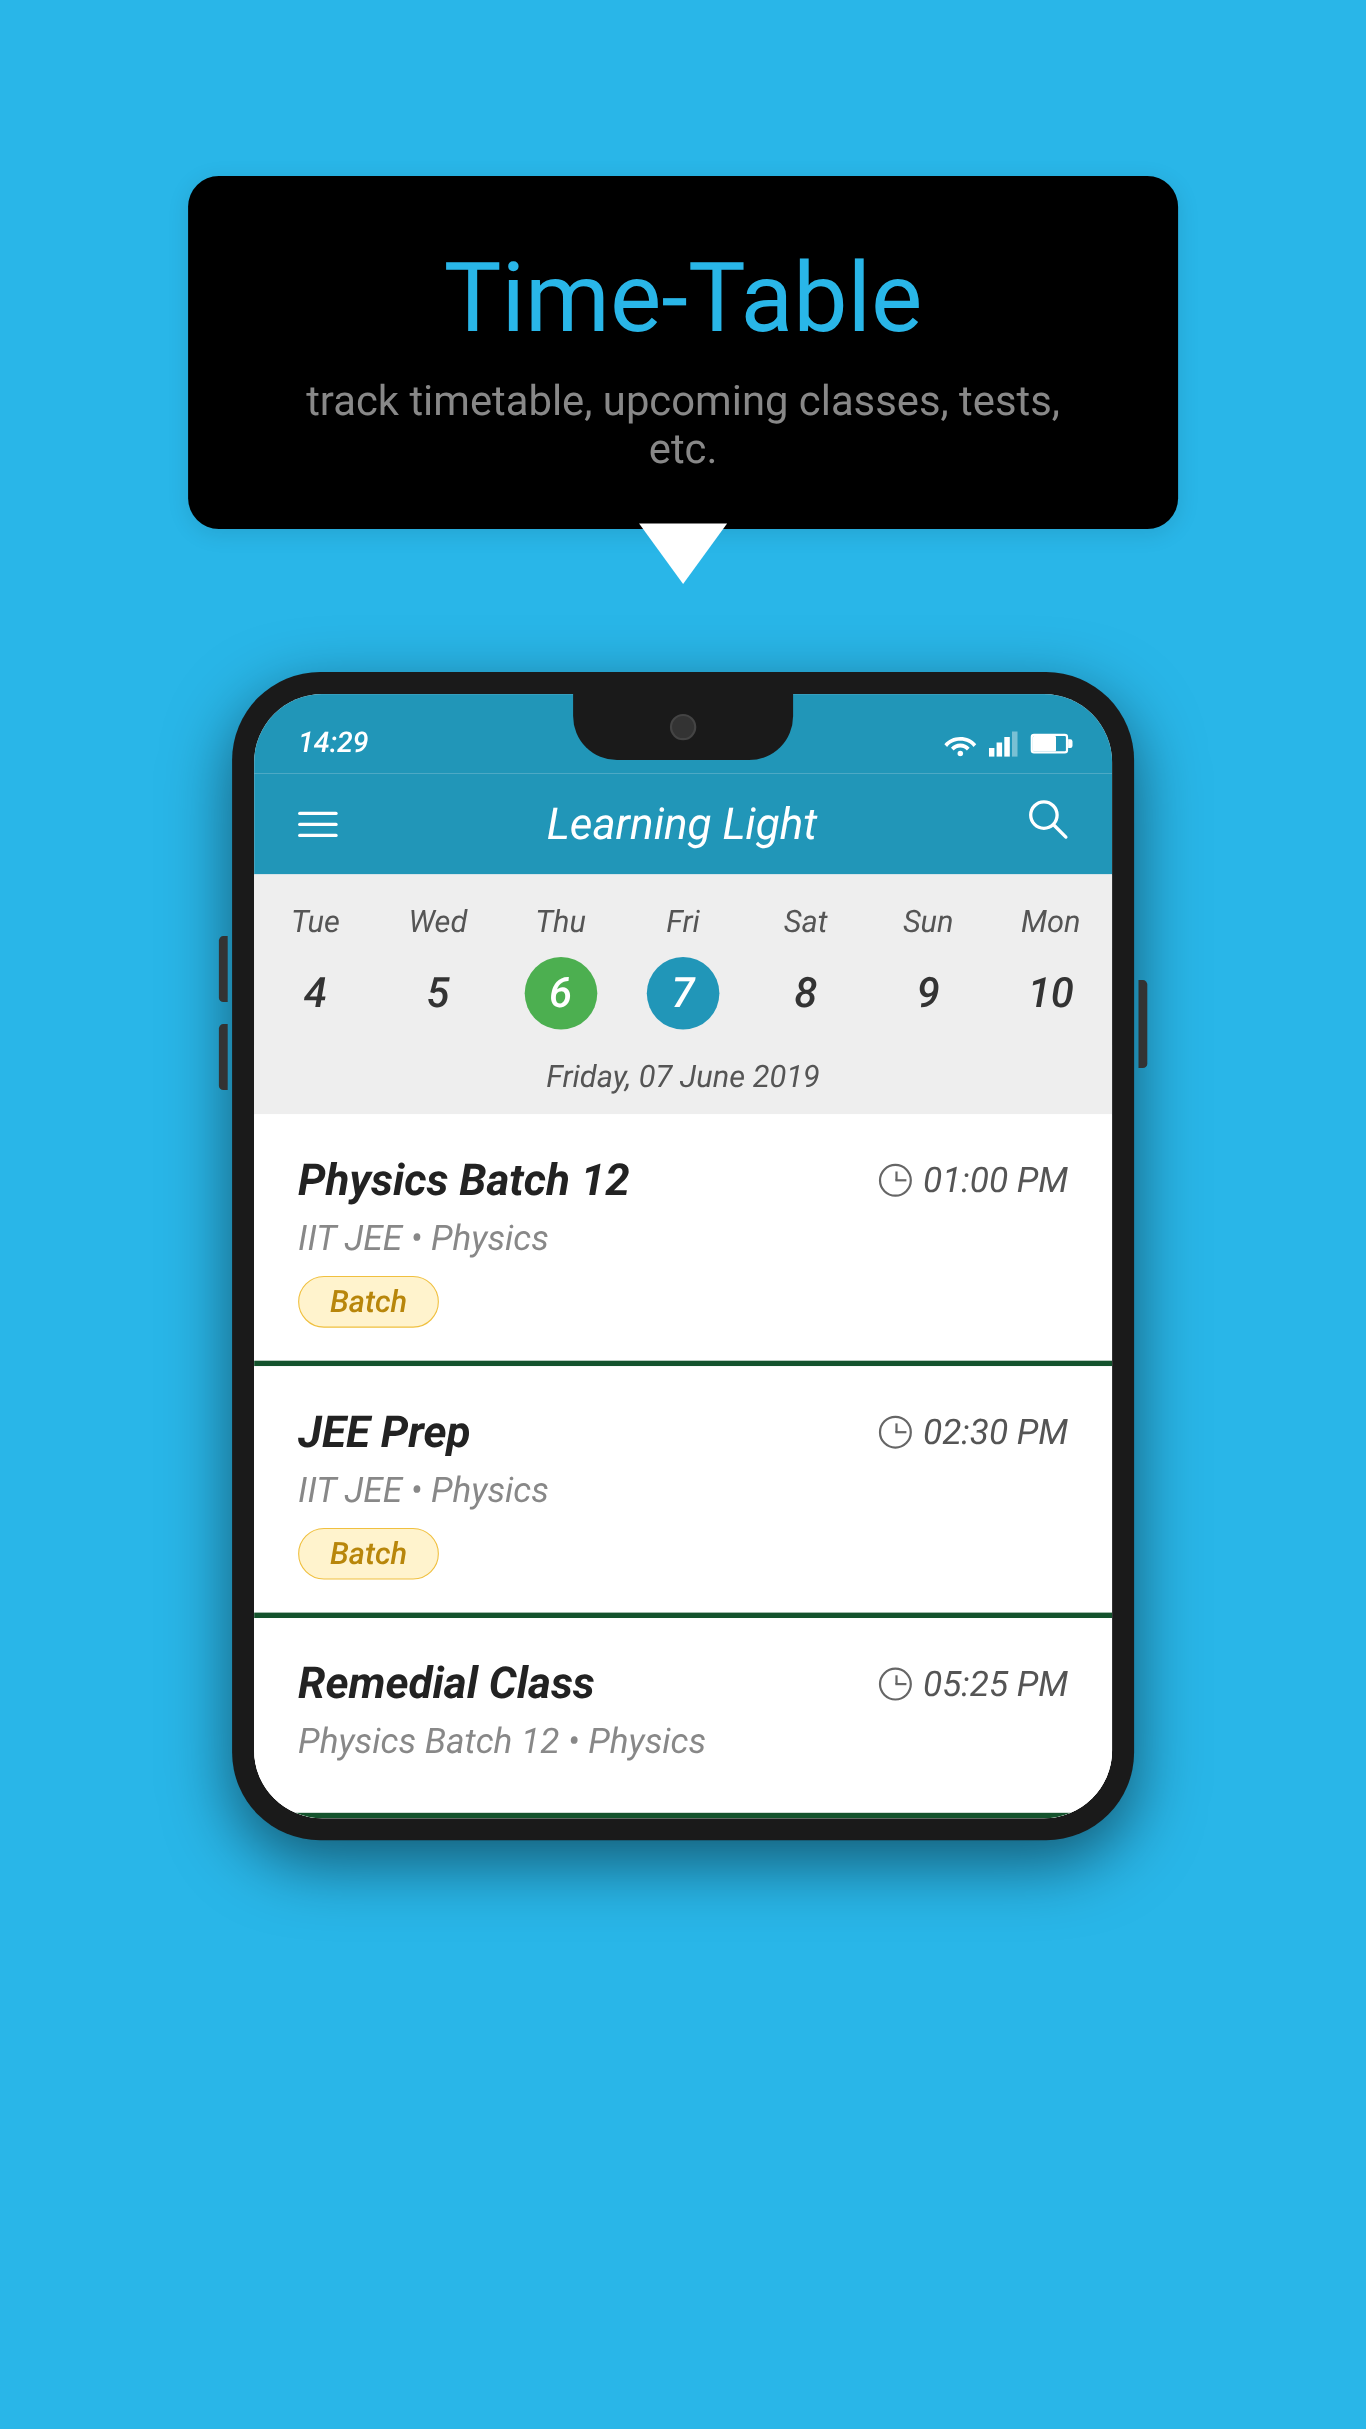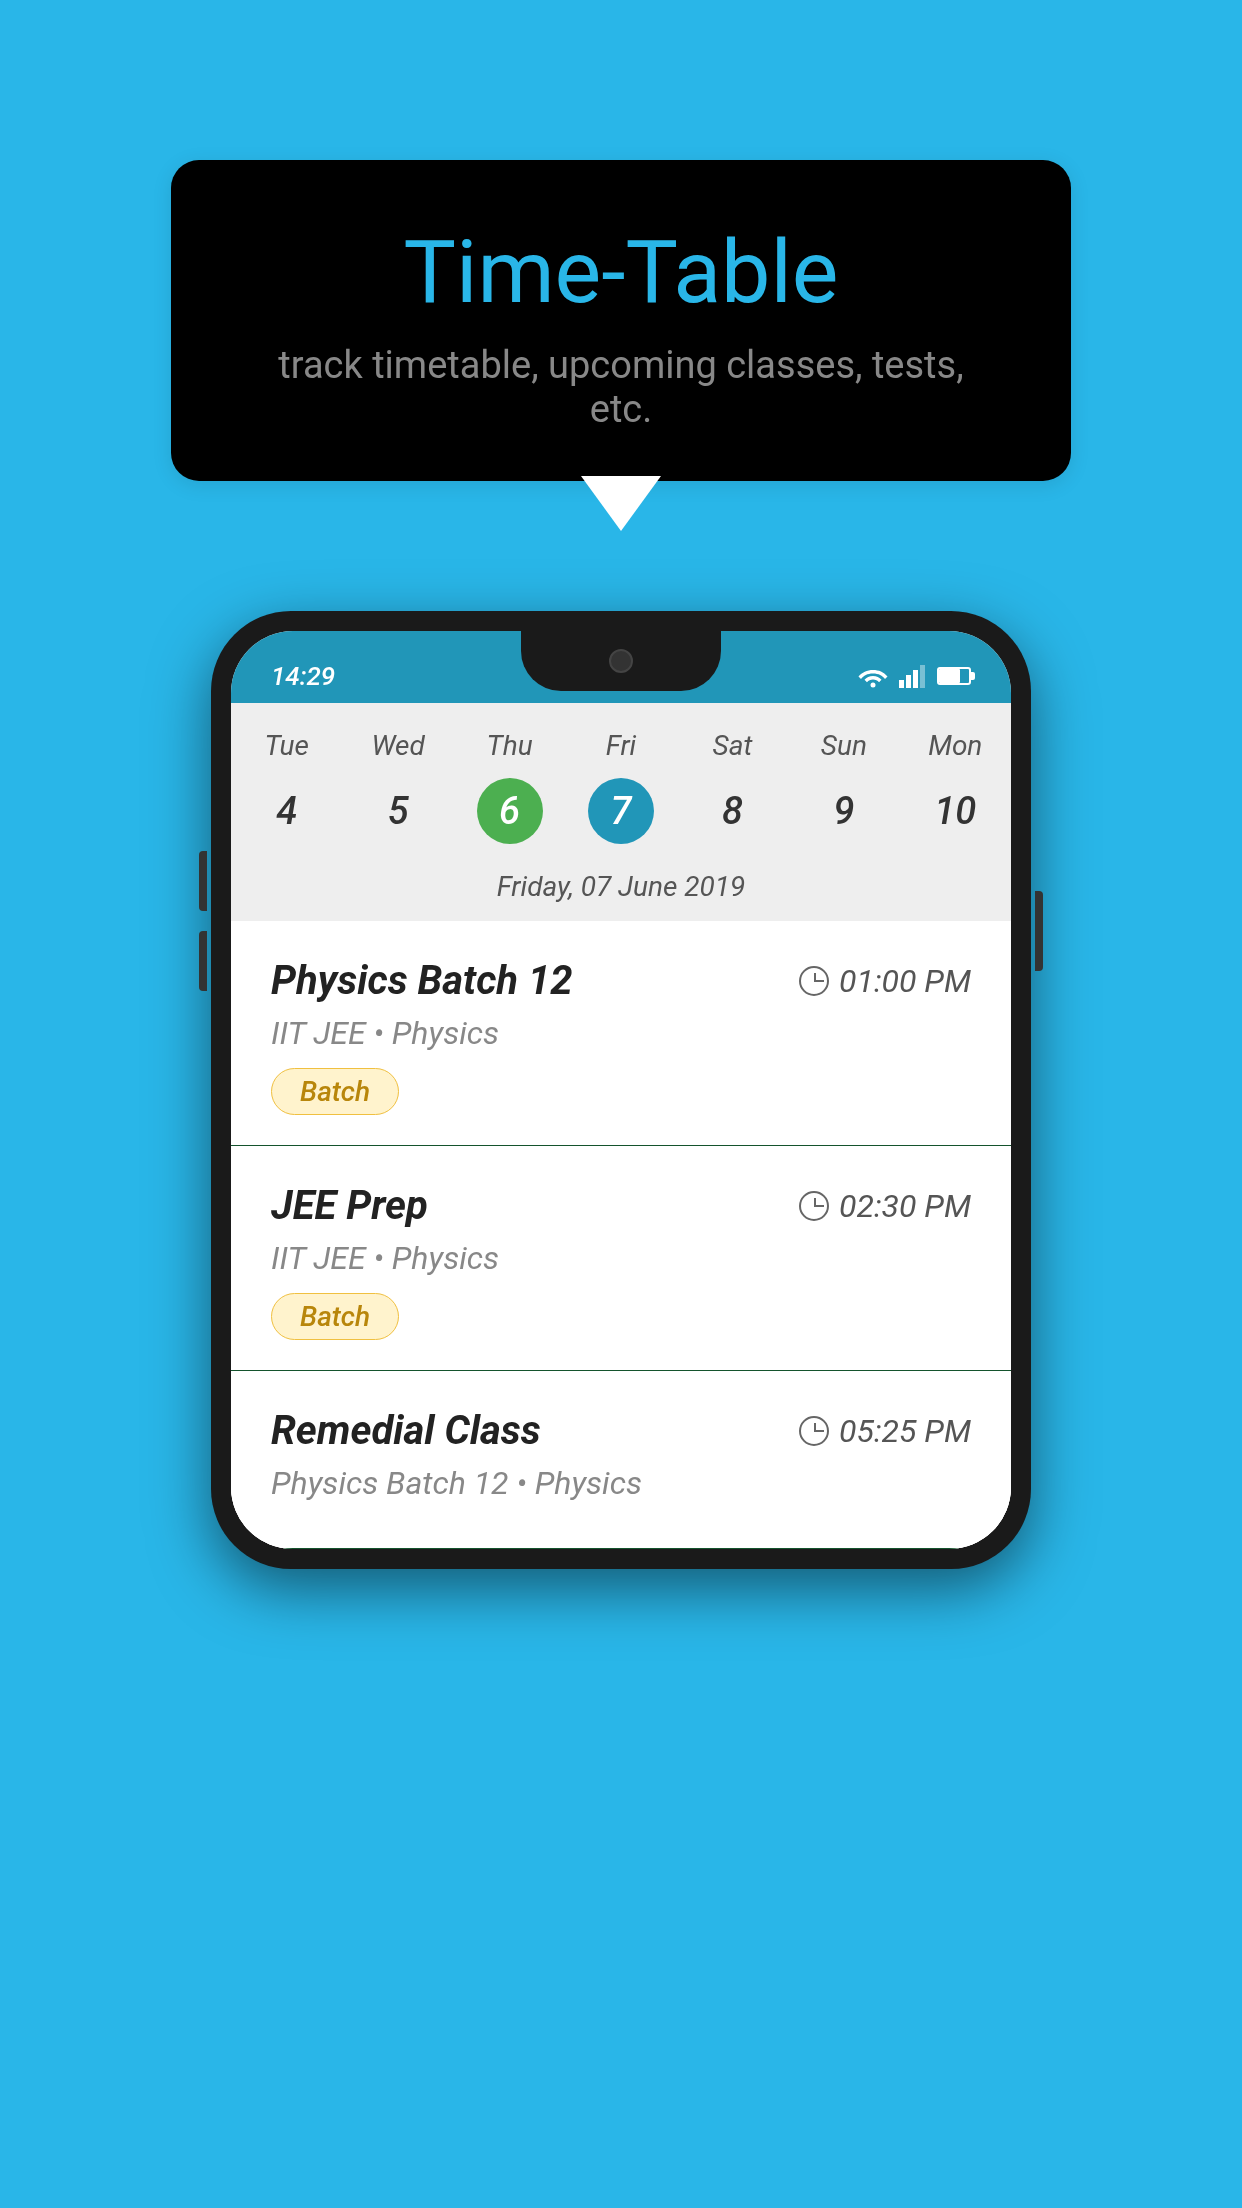--- a/index.html
+++ b/index.html
@@ -252,21 +252,21 @@
     }
 
     
     .schedule-list {
       background: white;
     }
 
     .schedule-item {
       background: white;
       padding: 36px 40px 30px 40px;
-      border-bottom: 1px solid #14532d;
+      border-bottom: 5px solid #14532d;
     }
 
     .schedule-item-header {
       display: flex;
       justify-content: space-between;
       align-items: center;
       margin-bottom: 10px;
     }
 
     .schedule-item-name {
@@ -401,20 +401,34 @@
             <rect x="14" y="6" width="5" height="18"></rect>
             <rect x="21" y="1" width="5" height="23" opacity="0.4"></rect>
           </svg>
 
           <div class="battery-icon">
             <div class="battery-fill"></div>
           </div>
         </div>
       </div>
 
+      <div class="app-header">
+        <div class="hamburger-icon">
+          <span></span>
+          <span></span>
+          <span></span>
+        </div>
+        <span class="app-title">Learning Light</span>
+        <div class="search-icon-btn">
+          <svg width="38" height="38" viewBox="0 0 38 38" fill="none">
+            <circle cx="16" cy="16" r="12" stroke="white" stroke-width="3"></circle>
+            <line x1="25" y1="25" x2="36" y2="36" stroke="white" stroke-width="3" stroke-linecap="round"></line>
+          </svg>
+        </div>
+      </div>
 
       <div class="calendar-week">
         <div class="day-headers">
           <div class="day-header">Tue</div>
           <div class="day-header">Wed</div>
           <div class="day-header">Thu</div>
           <div class="day-header">Fri</div>
           <div class="day-header">Sat</div>
           <div class="day-header">Sun</div>
           <div class="day-header">Mon</div>

